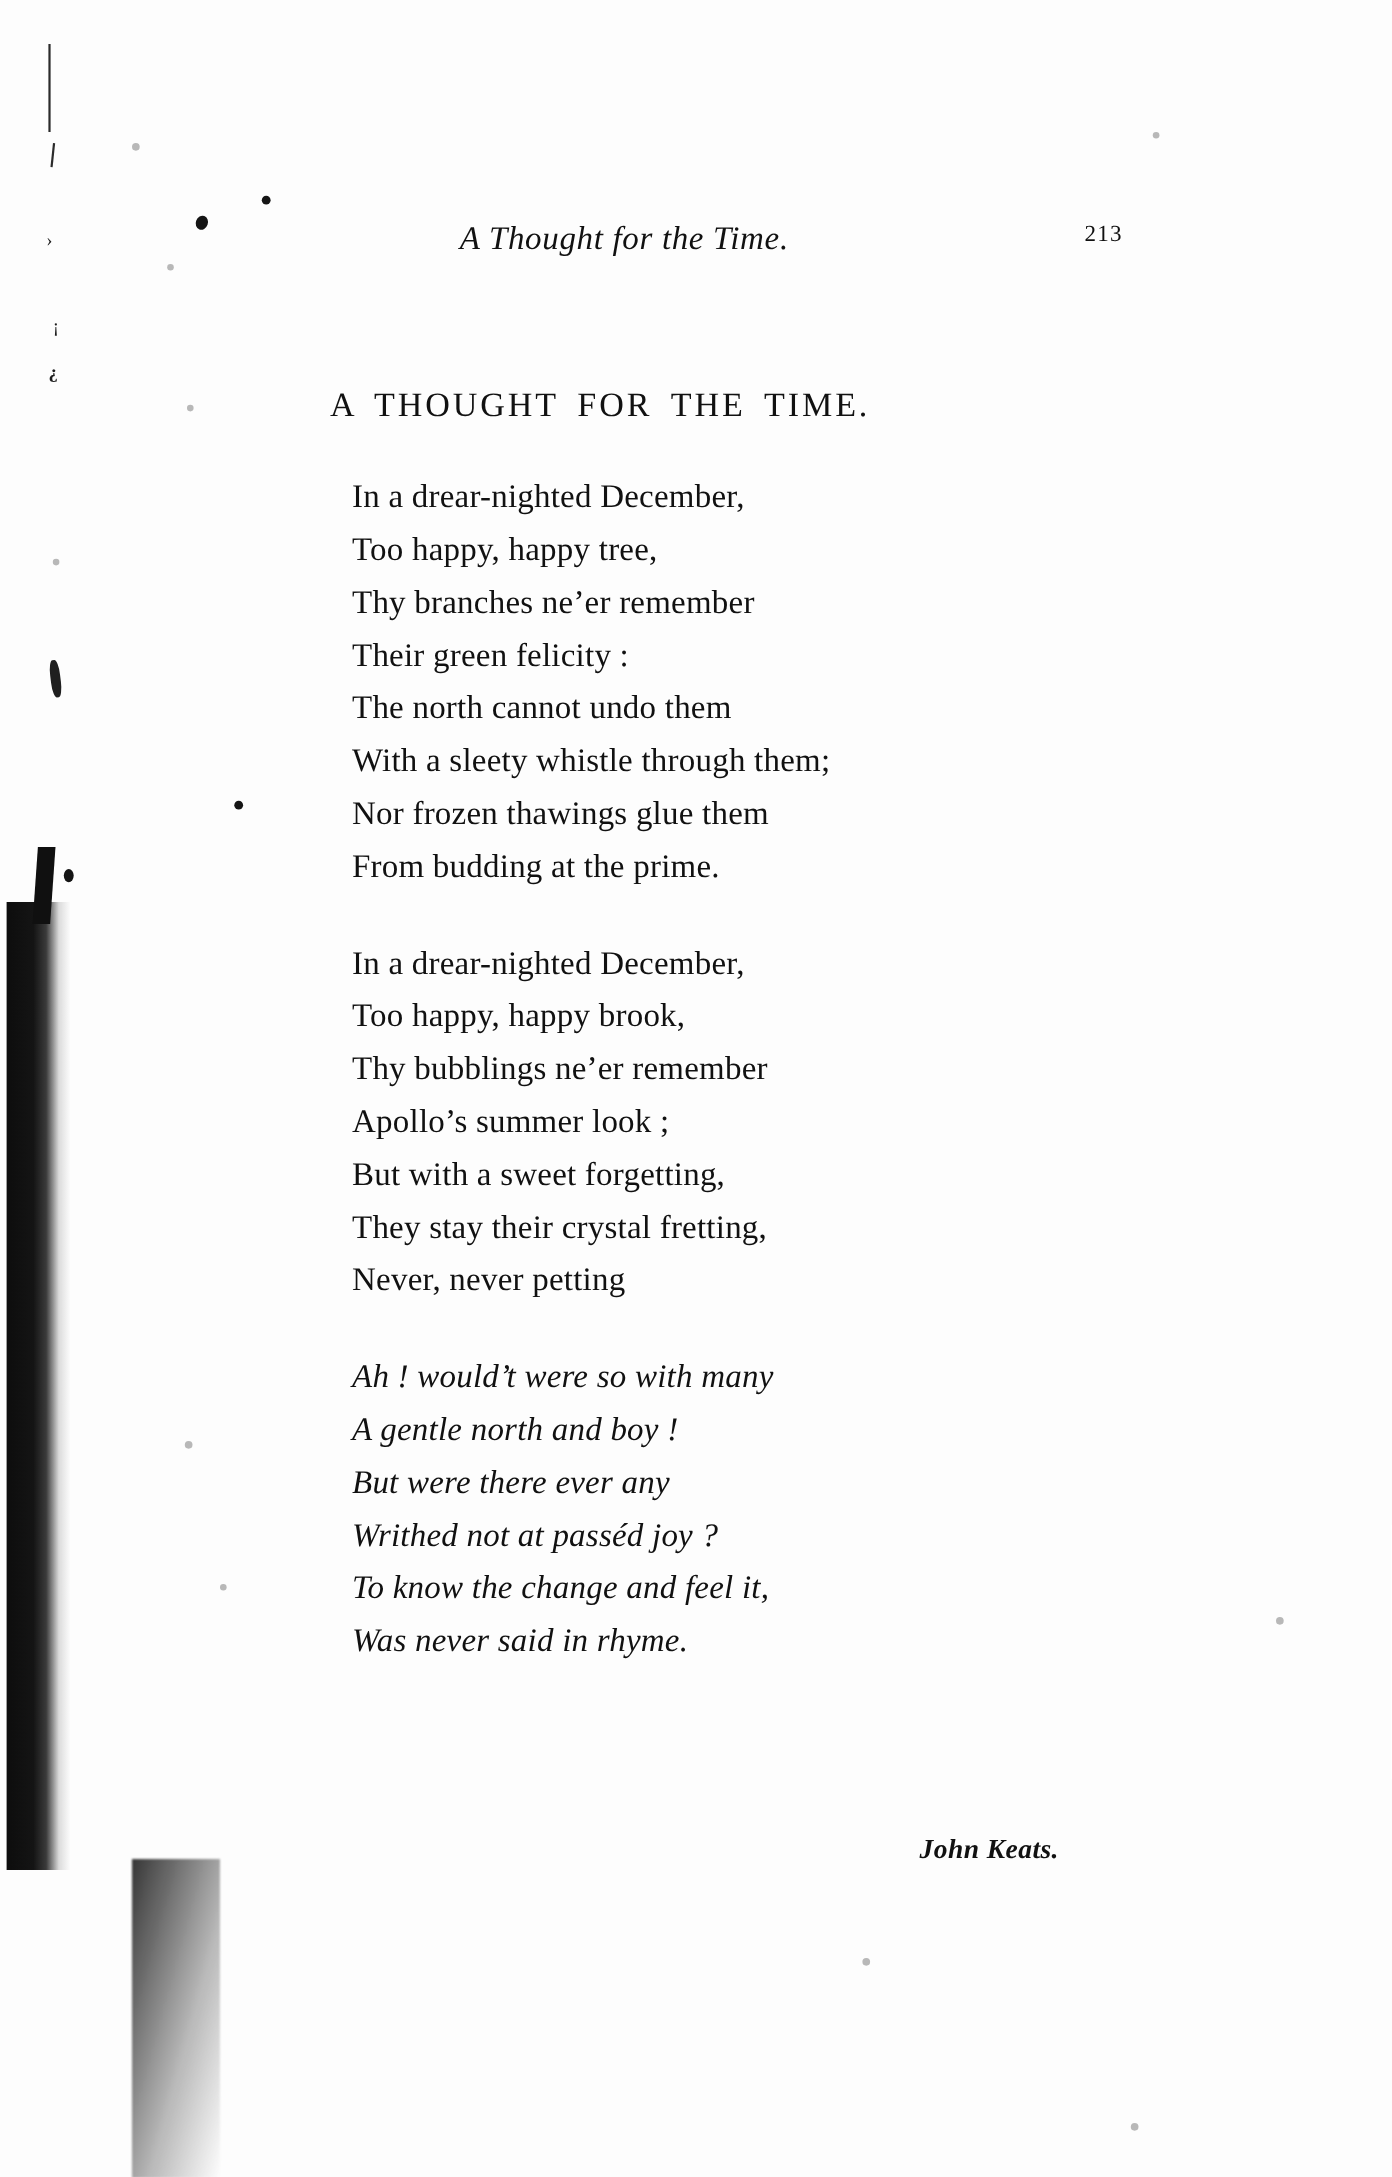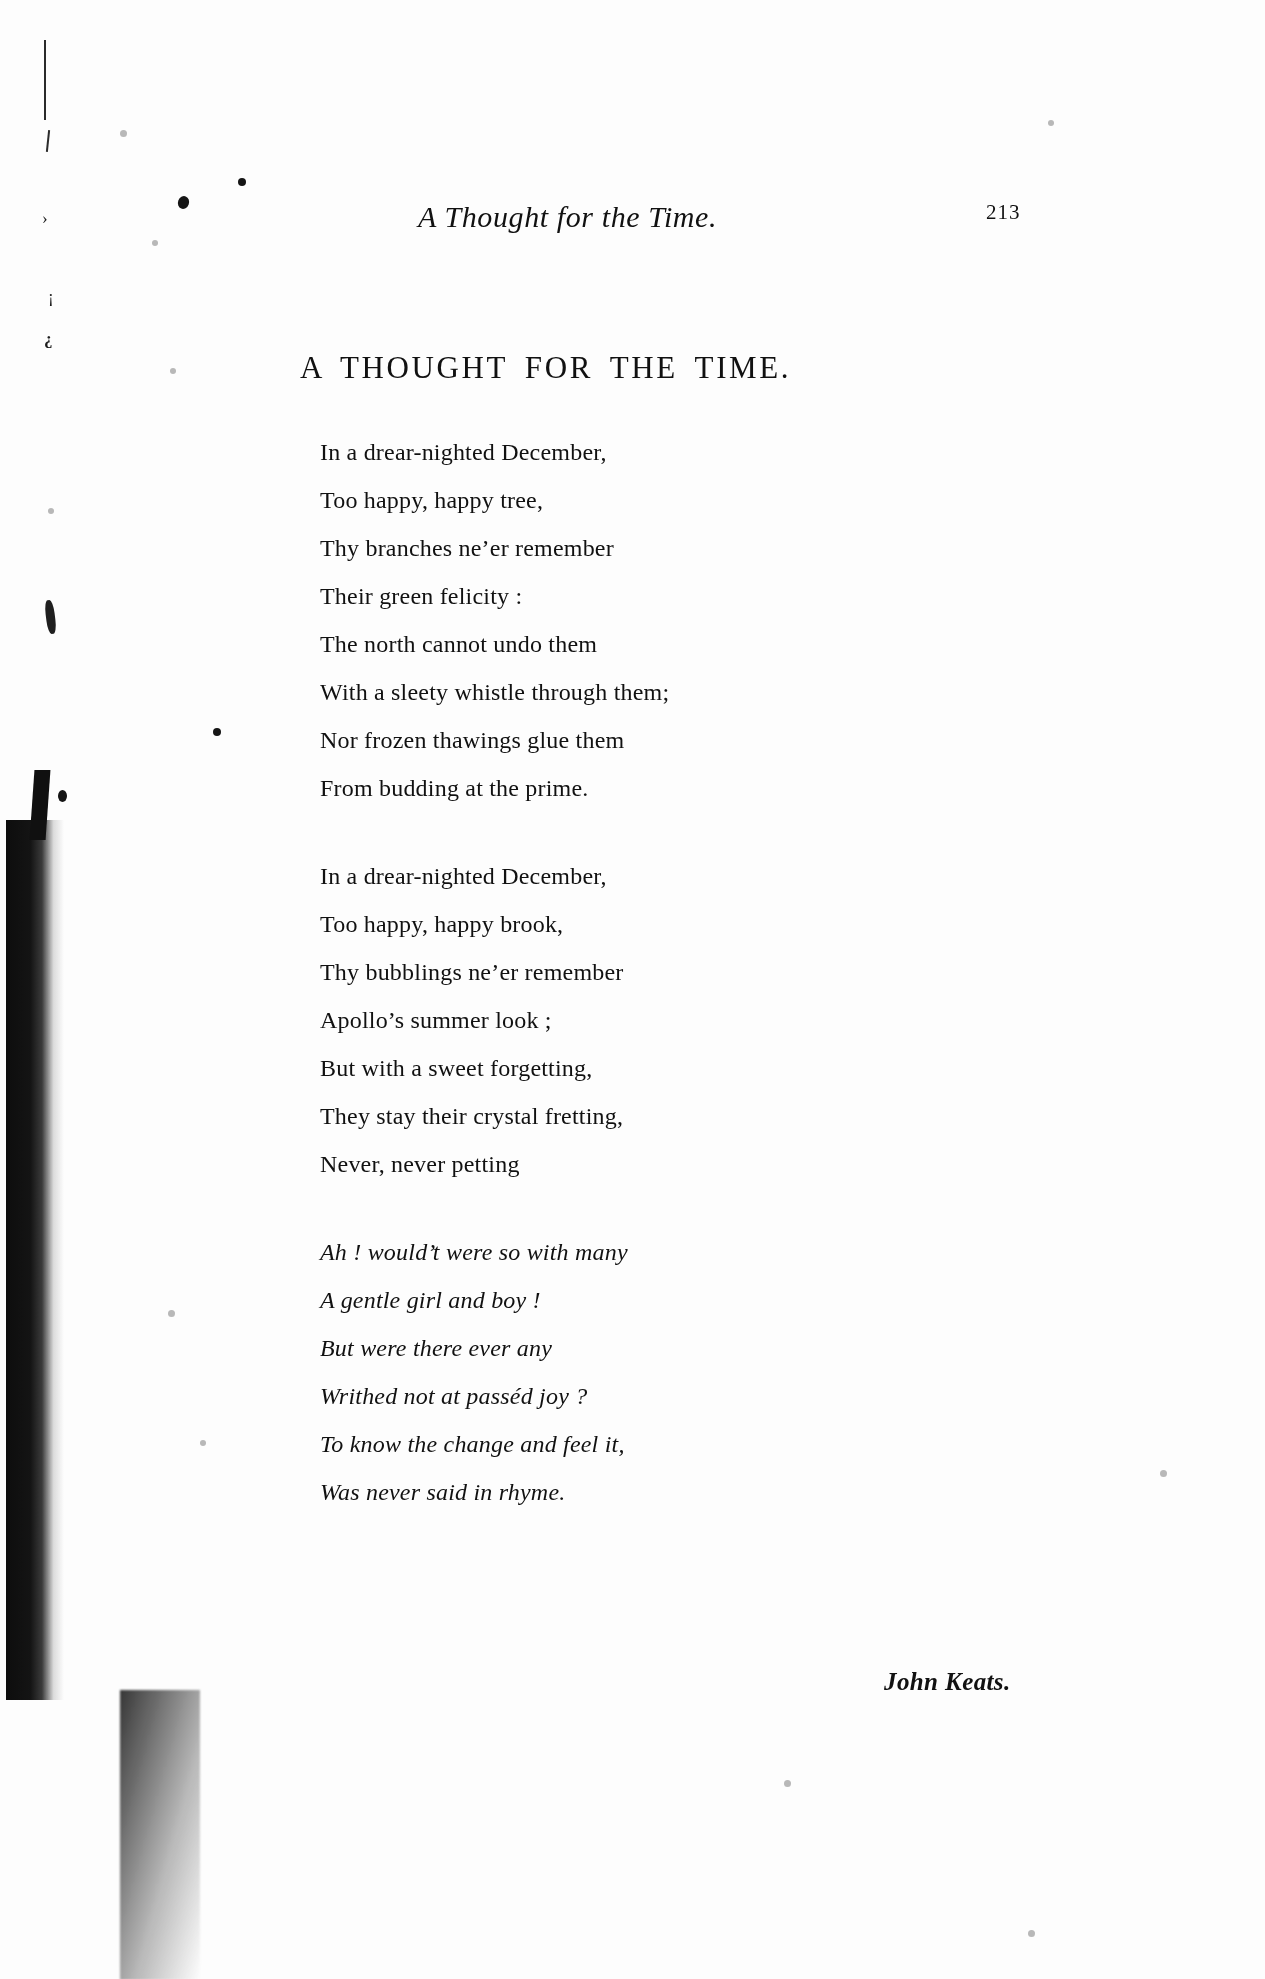--- a/index.html
+++ b/index.html
@@ -130,28 +130,28 @@
     width: 700px;
   }
   .stanza {
     margin: 0 0 40px 0;
   }
   .stanza:last-of-type {
     margin-bottom: 0;
     font-style: italic;
   }
   .line {
-    font-size: 24px;
+    font-size: 30px;
     line-height: 48px;
     letter-spacing: 0.2px;
     white-space: pre;
   }
   .attribution {
     position: absolute;
-    left: 884px;
+    left: 836px;
     top: 1668px;
     font-size: 25px;
     font-style: italic;
     font-weight: bold;
     letter-spacing: 0.4px;
     white-space: nowrap;
   }
 </style>
 </head>
 <body>
@@ -210,21 +210,21 @@
       <div class="line">Too happy, happy brook,</div>
       <div class="line">Thy bubblings ne’er remember</div>
       <div class="line">Apollo’s summer look ;</div>
       <div class="line">But with a sweet forgetting,</div>
       <div class="line">They stay their crystal fretting,</div>
       <div class="line">Never, never petting</div>
     </div>
 
     <div class="stanza">
       <div class="line">Ah ! would’t were so with many</div>
-      <div class="line">A gentle girl and boy !</div>
+      <div class="line">A gentle north and boy !</div>
       <div class="line">But were there ever any</div>
       <div class="line">Writhed not at passéd joy ?</div>
       <div class="line">To know the change and feel it,</div>
       <div class="line">Was never said in rhyme.</div>
     </div>
 
   </div>
 
   <div class="attribution">John Keats.</div>
 

